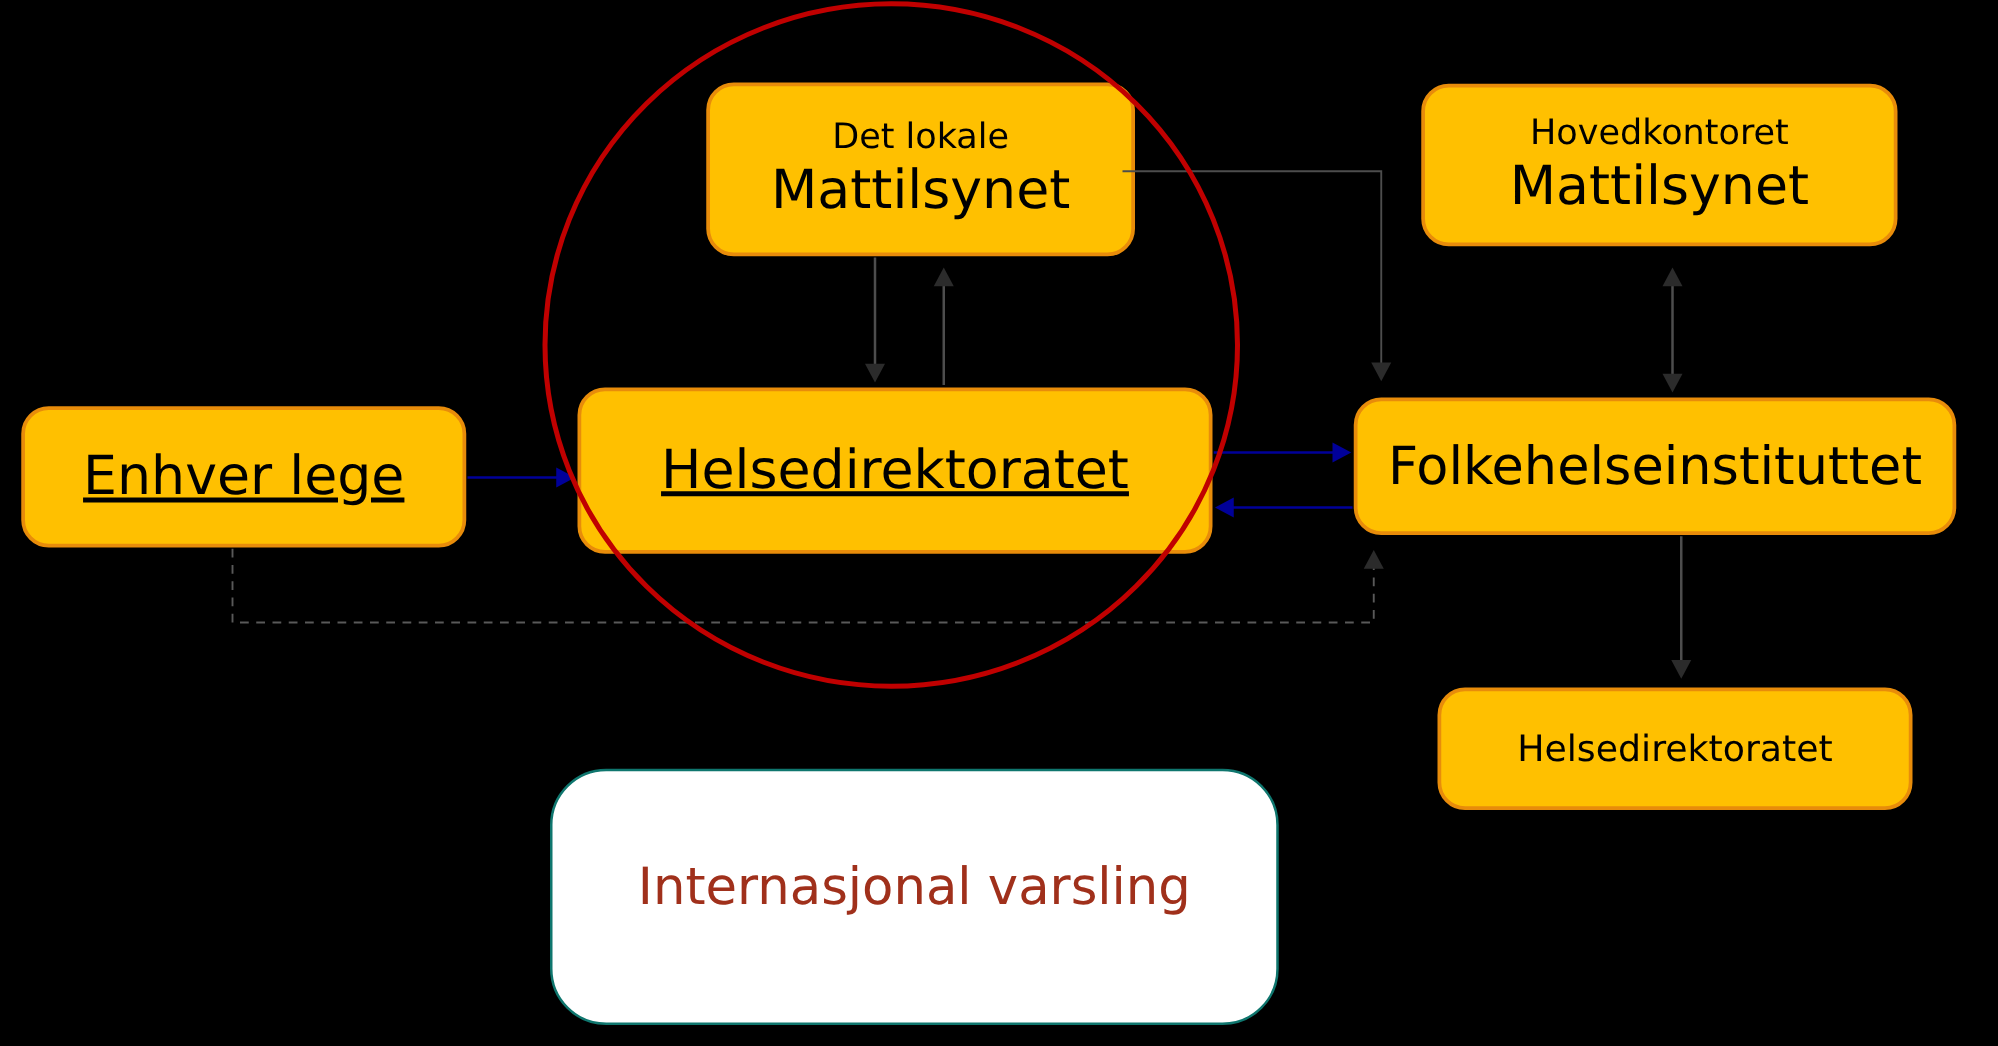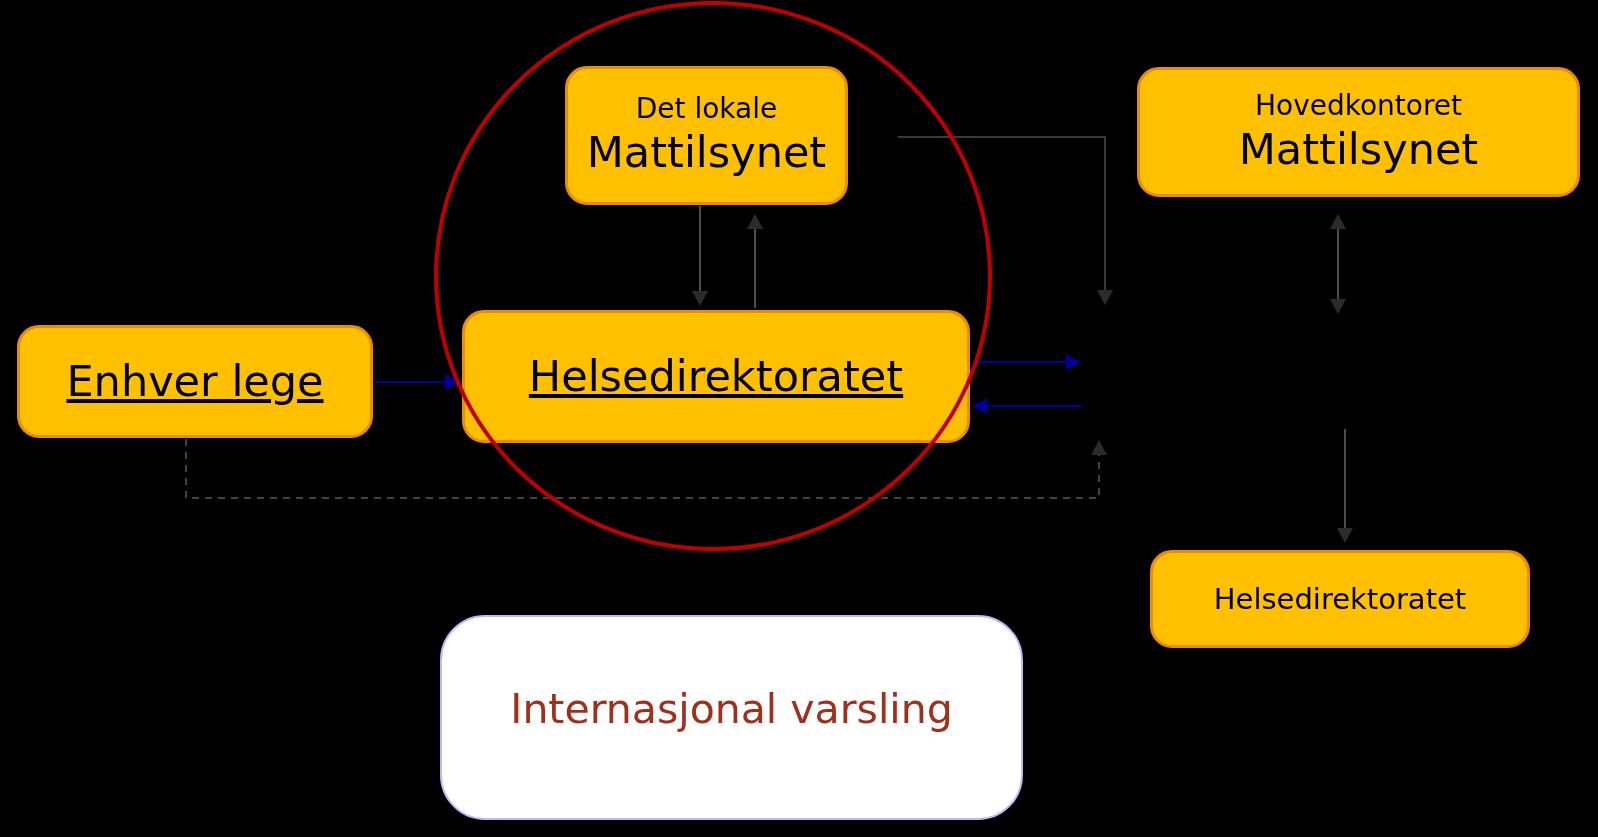--- a/index.html
+++ b/index.html
@@ -22,31 +22,31 @@
     align-items: center;
     justify-content: center;
     text-align: center;
     line-height: 1.25;
     box-sizing: border-box;
     z-index: 1;
   }
   .node .small { font-size: 28px; }
   .node .big   { font-size: 43px; text-align: right; }
   .single      { font-size: 43px; text-decoration: underline; }
-  .n-det        { left: 565px;  top: 66px;  width: 283px; height: 139px; }
-  .n-hoved      { left: 1137px; top: 67px;  width: 443px; height: 130px; }
+  .n-det        { left: 565px;  top: 66px;  width: 343px; height: 139px; }
+  .n-hoved      { left: 1137px; top: 67px;  width: 381px; height: 130px; }
   .n-lege       { left: 17px;   top: 325px; width: 356px; height: 113px; }
   .n-kommune    { left: 462px;  top: 310px; width: 508px; height: 133px; }
   .n-folke      { left: 1083px; top: 318px; width: 482px; height: 110px; font-size: 42px; }
   .n-helse      { left: 1150px; top: 550px; width: 380px; height: 98px;  font-size: 29px; }
   .n-intl {
     position: absolute;
     left: 440px; top: 615px; width: 583px; height: 205px;
     background: var(--international-fill, #fff);
-    border: 2px solid #c4b5fd;
+    border: 2px solid #0f766e;
     border-radius: 45px;
     color: var(--international-text, #A0301B);
     display: flex;
     align-items: center;
     justify-content: center;
     text-align: center;
     box-sizing: border-box;
     z-index: 1;
   }
   .n-intl .l1 { font-size: 41px; margin-bottom: 18px; }
@@ -75,20 +75,23 @@
   </div>
 
   <div class="node n-lege single">
     <div>Enhver lege</div>
   </div>
 
   <div class="node n-kommune single">
     <div>Helsedirektoratet</div>
   </div>
 
+  <div class="node n-folke">
+    <div>Folkehelseinstituttet</div>
+  </div>
 
   <div class="node n-helse">
     <div>Helsedirektoratet</div>
   </div>
 
   <div class="n-intl">
     <div class="l1">Internasjonal varsling</div>
   </div>
 
   <svg class="overlay" viewBox="0 0 1598 837">

